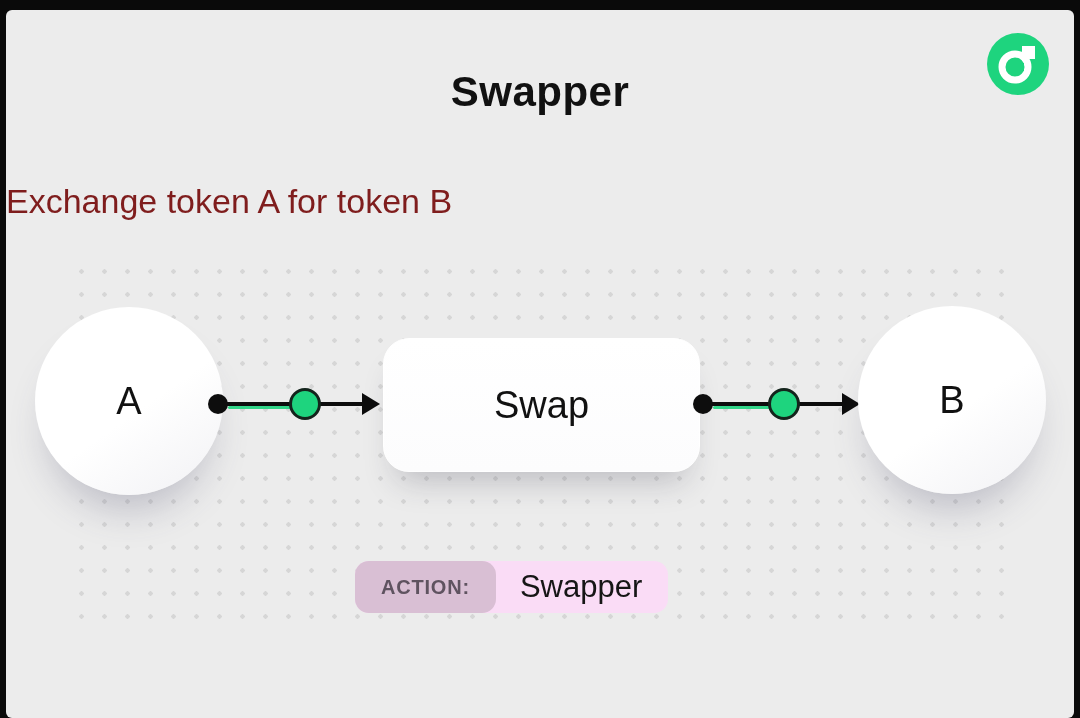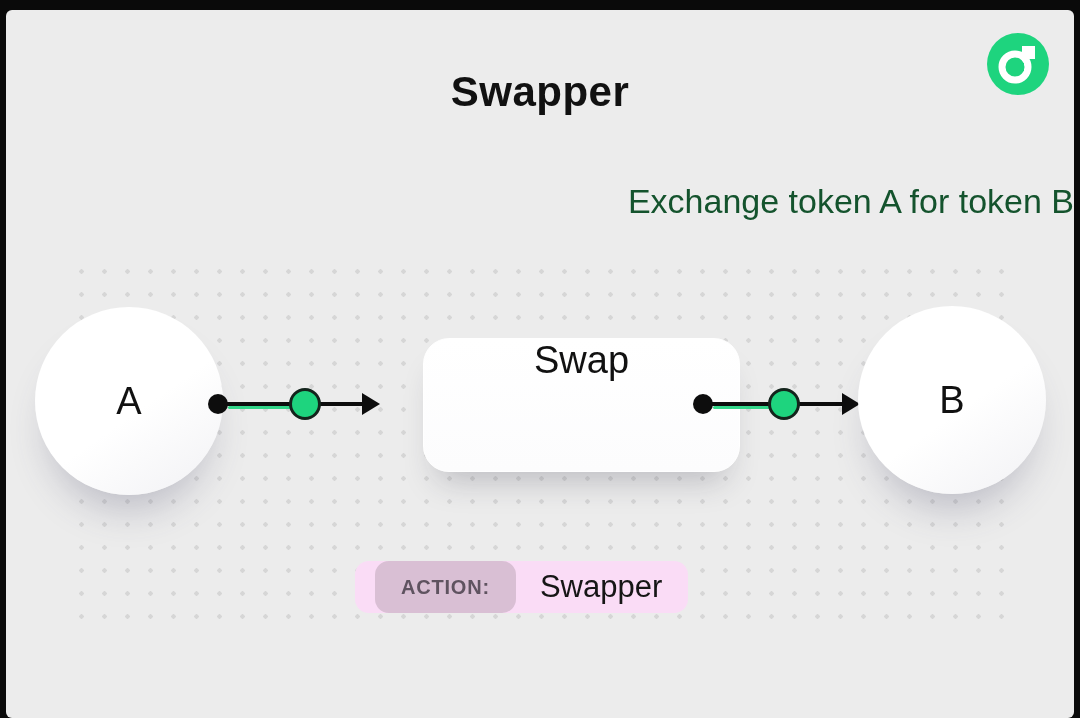--- a/index.html
+++ b/index.html
@@ -41,24 +41,24 @@
     font-weight: 800;
     color: #111;
     letter-spacing: 0.5px;
     margin: 0;
   }
   .subtitle {
     position: absolute;
     left: 0;
     top: 172px;
     width: 100%;
-    text-align: right;
+    text-align: left;
     font-size: 34px;
     font-weight: 400;
-    color: #14532d;
+    color: #7f1d1d;
   }
   .logo {
     position: absolute;
     left: 981px;
     top: 23px;
     width: 62px;
     height: 62px;
   }
   
   .token-circle {
@@ -84,22 +84,22 @@
     position: absolute;
     left: 377px;
     top: 328px;
     width: 315px;
     height: 132px;
     border-radius: 26px;
     background: linear-gradient(180deg, #ffffff, #fcfcfd);
     border: 1px solid #ffffff;
     box-shadow: 0 22px 32px -14px rgba(40, 40, 60, 0.25);
     display: flex;
+    align-items: center;
     justify-content: center;
-    margin-left: 40px;
   }
   .swap-box span {
     font-size: 38px;
     color: #111;
     font-weight: 400;
   }
   
   .line {
     position: absolute;
     height: 4px;
@@ -155,21 +155,20 @@
   .action-badge {
     position: absolute;
     left: 349px;
     top: 551px;
     height: 52px;
     border-radius: 14px;
     background: #fadcf6;
     display: flex;
     align-items: center;
     padding-right: 26px;
-    padding-left: 20px;
   }
   .action-label {
     height: 52px;
     border-radius: 14px;
     background: #d9bfd4;
     color: #5f5360;
     font-size: 20px;
     font-weight: 700;
     letter-spacing: 0.8px;
     display: flex;

